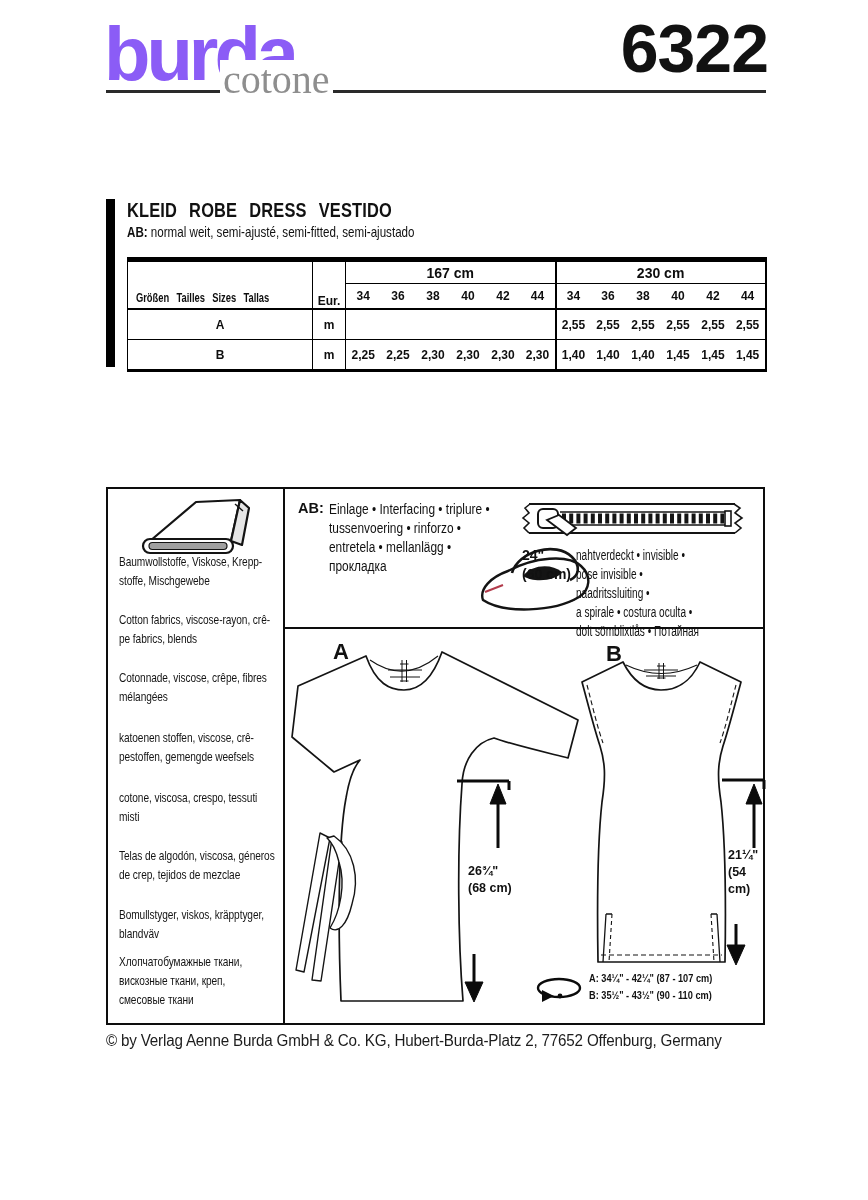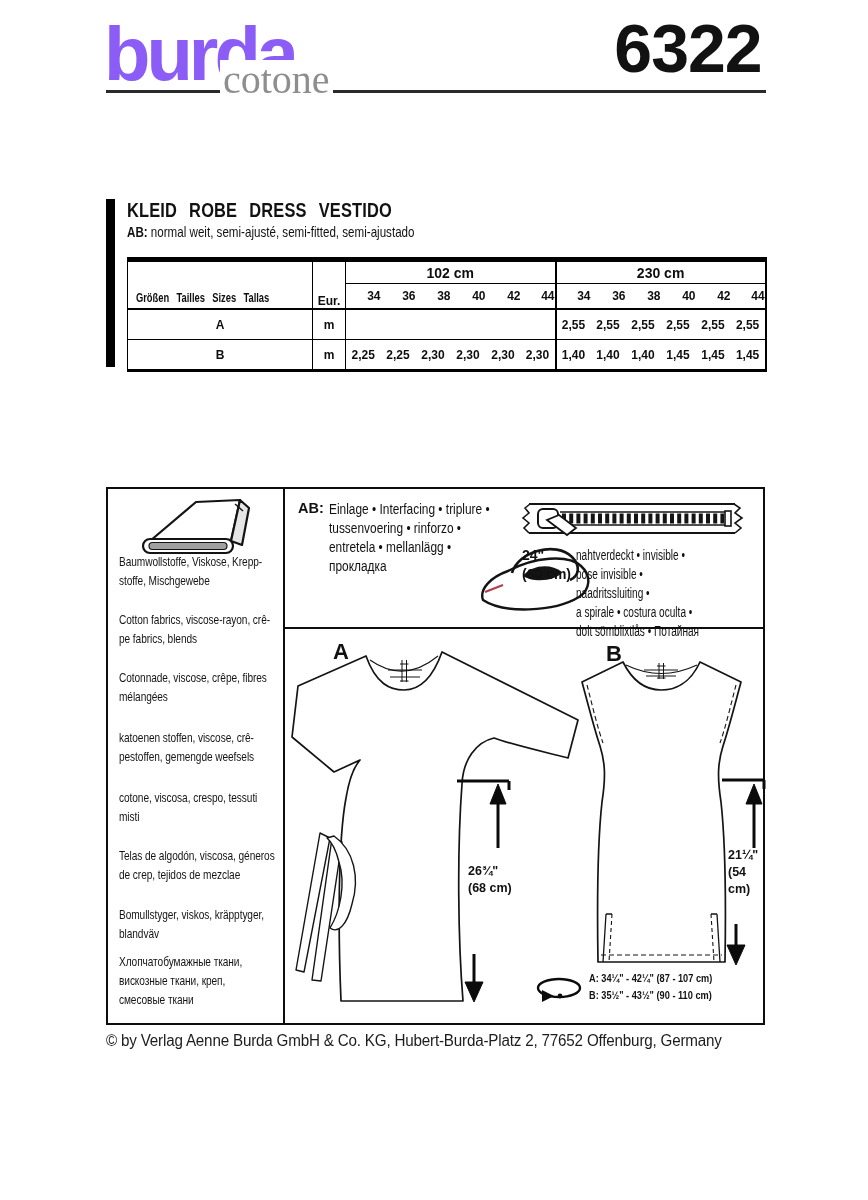--- a/index.html
+++ b/index.html
@@ -5,38 +5,38 @@
   html,body{margin:0;padding:0;background:#fff;}
   #page{position:relative;width:868px;height:1200px;background:#fff;overflow:hidden;
         font-family:"Liberation Sans","DejaVu Sans",sans-serif;color:#111;}
   .abs{position:absolute;}
   
   .brand{left:104px;top:16px;font-size:76px;font-weight:bold;letter-spacing:-4px;color:#8b5cf6;line-height:1;}
   .brand-sub{left:220px;top:60px;font-family:"Liberation Serif","DejaVu Serif",serif;font-size:40px;
              color:#8e8e8e;background:#fff;padding:0 3px;line-height:1;z-index:3;}
   .header-rule{left:106px;top:90px;width:660px;height:2.5px;background:#2a2a2a;z-index:1;}
   .pattern-number{left:608px;top:14px;width:160px;font-size:68px;font-weight:bold;letter-spacing:-1px;
-                  color:#121212;line-height:1;text-align:center;}
+                  color:#121212;line-height:1;text-align:right;}
   
   .title-bar{left:106px;top:199px;width:9px;height:168px;background:#000;}
   .title{left:127px;top:199px;font-size:20px;font-weight:bold;word-spacing:9px;letter-spacing:.2px;
          transform:scaleX(.82);transform-origin:left top;white-space:nowrap;}
   .subtitle{left:127px;top:224px;font-size:14.5px;transform:scaleX(.8);transform-origin:left top;white-space:nowrap;}
   .subtitle b{margin-right:4px;}
   
   table.fab{position:absolute;left:127px;top:257px;width:638px;border-collapse:collapse;table-layout:fixed;
             border-top:5px solid #000;border-bottom:3px solid #000;border-left:1.5px solid #000;border-right:2px solid #000;}
   table.fab td{font-size:12px;font-weight:bold;text-align:center;padding:0;color:#0e0e0e;}
   td.label-col{border-right:1.5px solid #000;border-bottom:2px solid #000;text-align:left;vertical-align:bottom;}
   td.label-col .sq{display:inline-block;transform:scaleX(.78);transform-origin:left bottom;white-space:nowrap;
                    word-spacing:6px;padding:0 0 3px 5px;}
   td.eur-col{border-right:1.5px solid #000;border-bottom:2px solid #000;vertical-align:bottom;padding-bottom:3px;}
   tr.r1 td.group{height:21px;border-bottom:1.5px solid #000;font-size:14px;}
   tr.r1 td.grp2{border-left:2px solid #000;}
-  tr.r2 td{height:24px;border-bottom:2px solid #000;text-align:right;}
+  tr.r2 td{height:24px;border-bottom:2px solid #000;}
   tr.r2 td.grp2{border-left:2px solid #000;}
   tr.ra td{height:29px;border-bottom:1.5px solid #000;}
   tr.rb td{height:29px;}
   td.row-label{text-align:left;padding-left:10px;border-right:1.5px solid #000;font-size:14px;}
   td.unit-cell{border-right:1.5px solid #000;font-weight:bold;}
   td.grp2{border-left:2px solid #000;}
   
   .main-box{left:106px;top:487px;width:659px;height:538px;border:2px solid #0d0d0d;box-sizing:border-box;}
   .left-col{left:0;top:0;width:177px;height:534px;border-right:2px solid #0d0d0d;box-sizing:border-box;overflow:hidden;}
   .fabric-item{position:absolute;left:11px;width:220px;font-size:13.5px;line-height:19px;letter-spacing:-.1px;
@@ -74,21 +74,21 @@
   <table class="fab">
     <colgroup>
       <col style="width:185px">
         <col style="width:33px">
       <col span="12" style="width:35px">
     </colgroup>
     <tbody>
       <tr class="r1">
         <td class="label-col" rowspan="2"><span class="sq">Größen  Tailles  Sizes  Tallas</span></td>
         <td class="eur-col" rowspan="2">Eur.</td>
-        <td class="group" colspan="6">102 cm</td>
+        <td class="group" colspan="6">167 cm</td>
         <td class="group grp2" colspan="6">230 cm</td>
       </tr>
       <tr class="r2" id="sizes-row">
           <td>34</td>
           <td>36</td>
           <td>38</td>
           <td>40</td>
           <td>42</td>
           <td>44</td>
           <td class="grp2">34</td>

